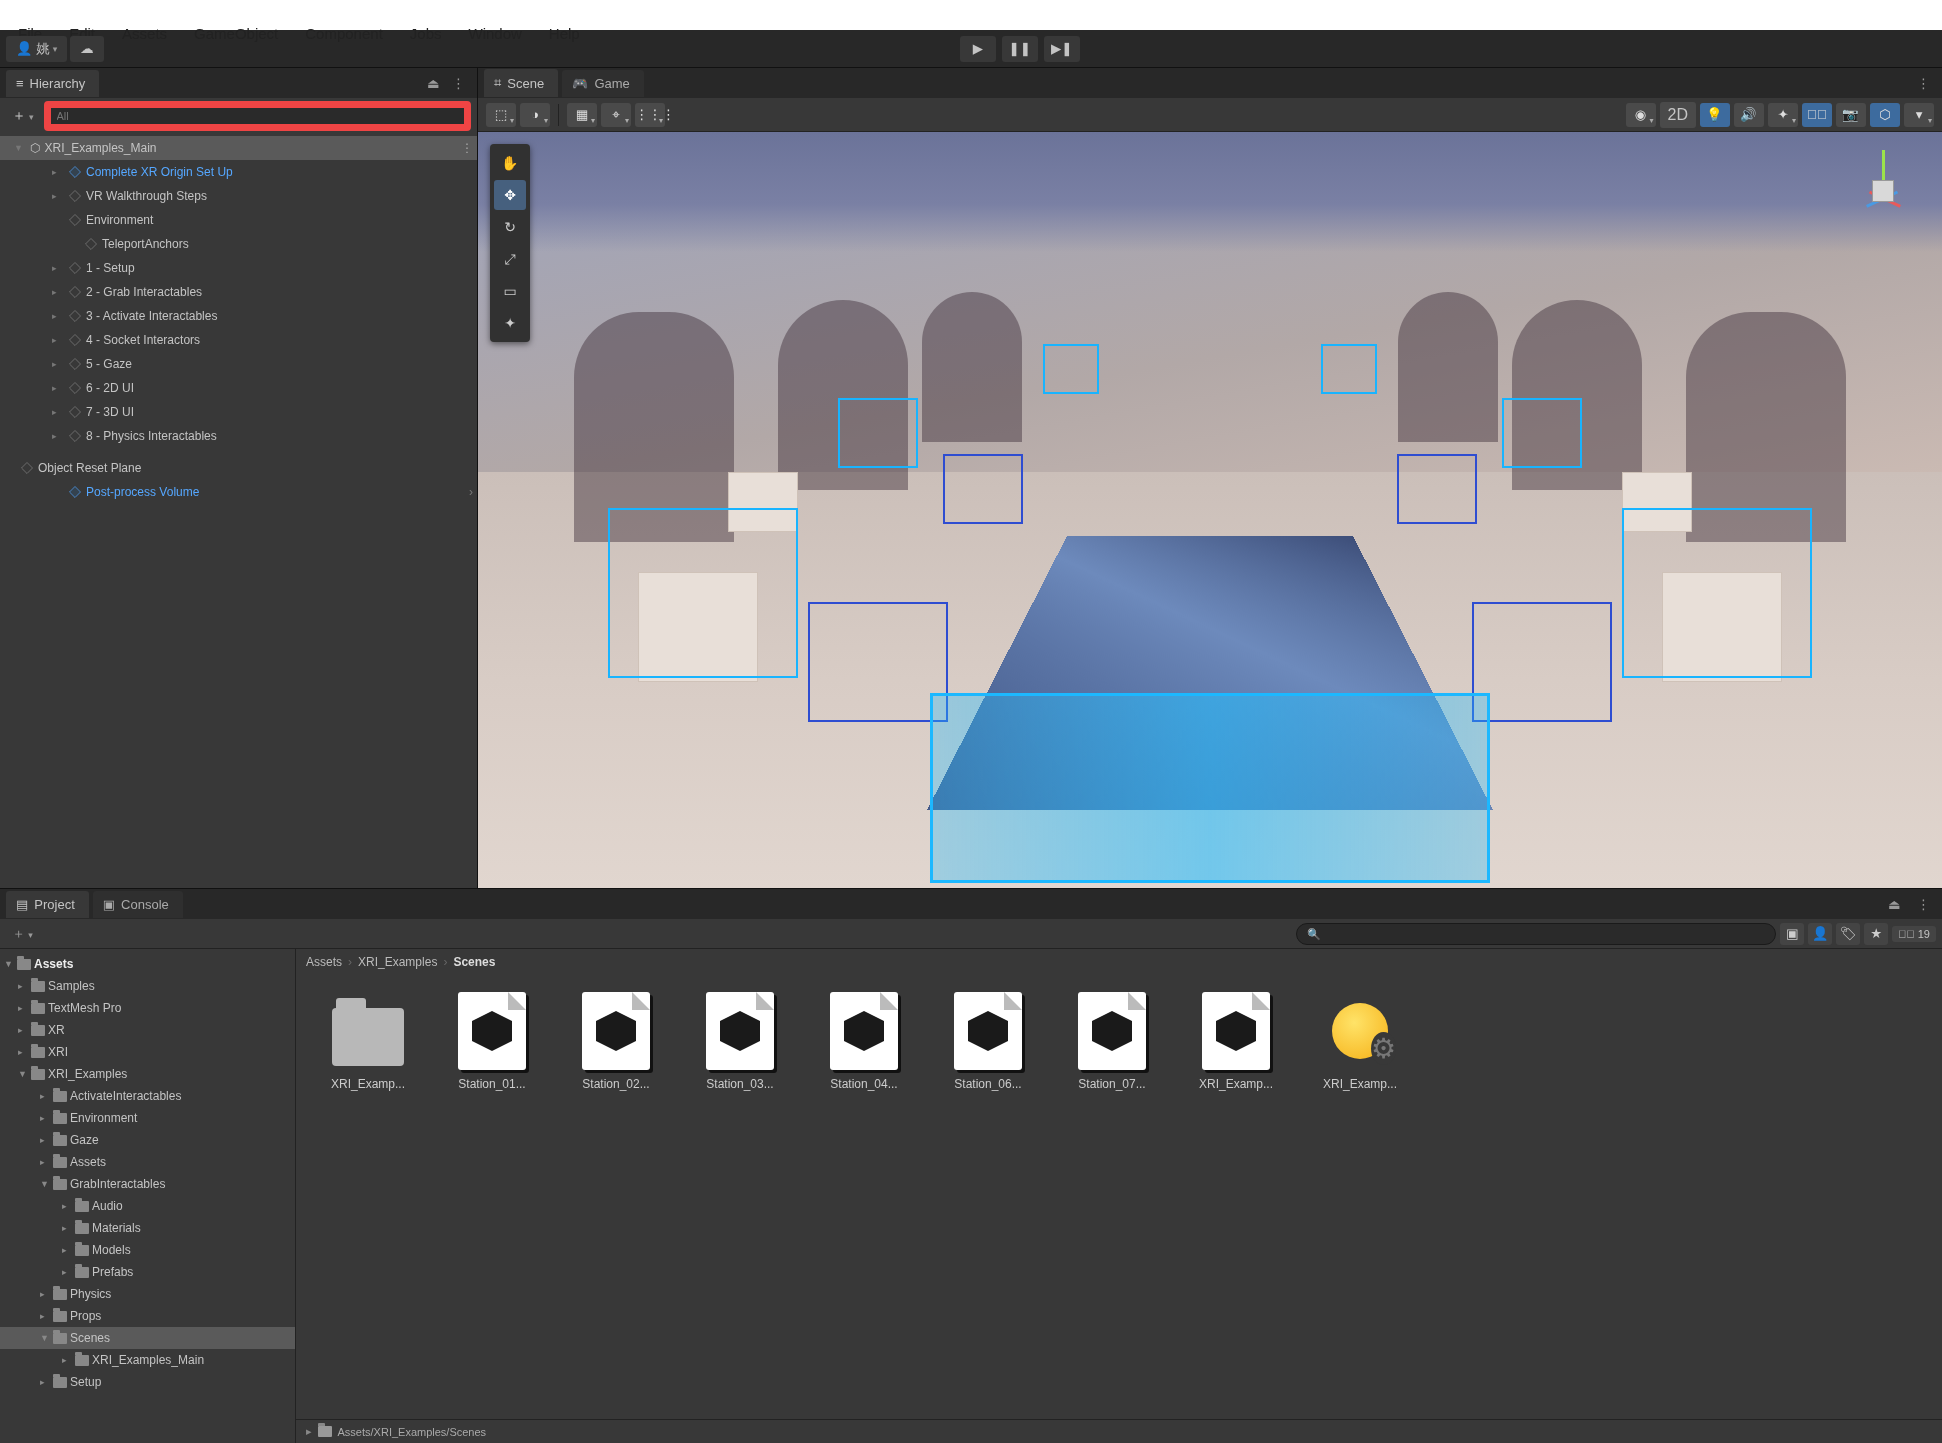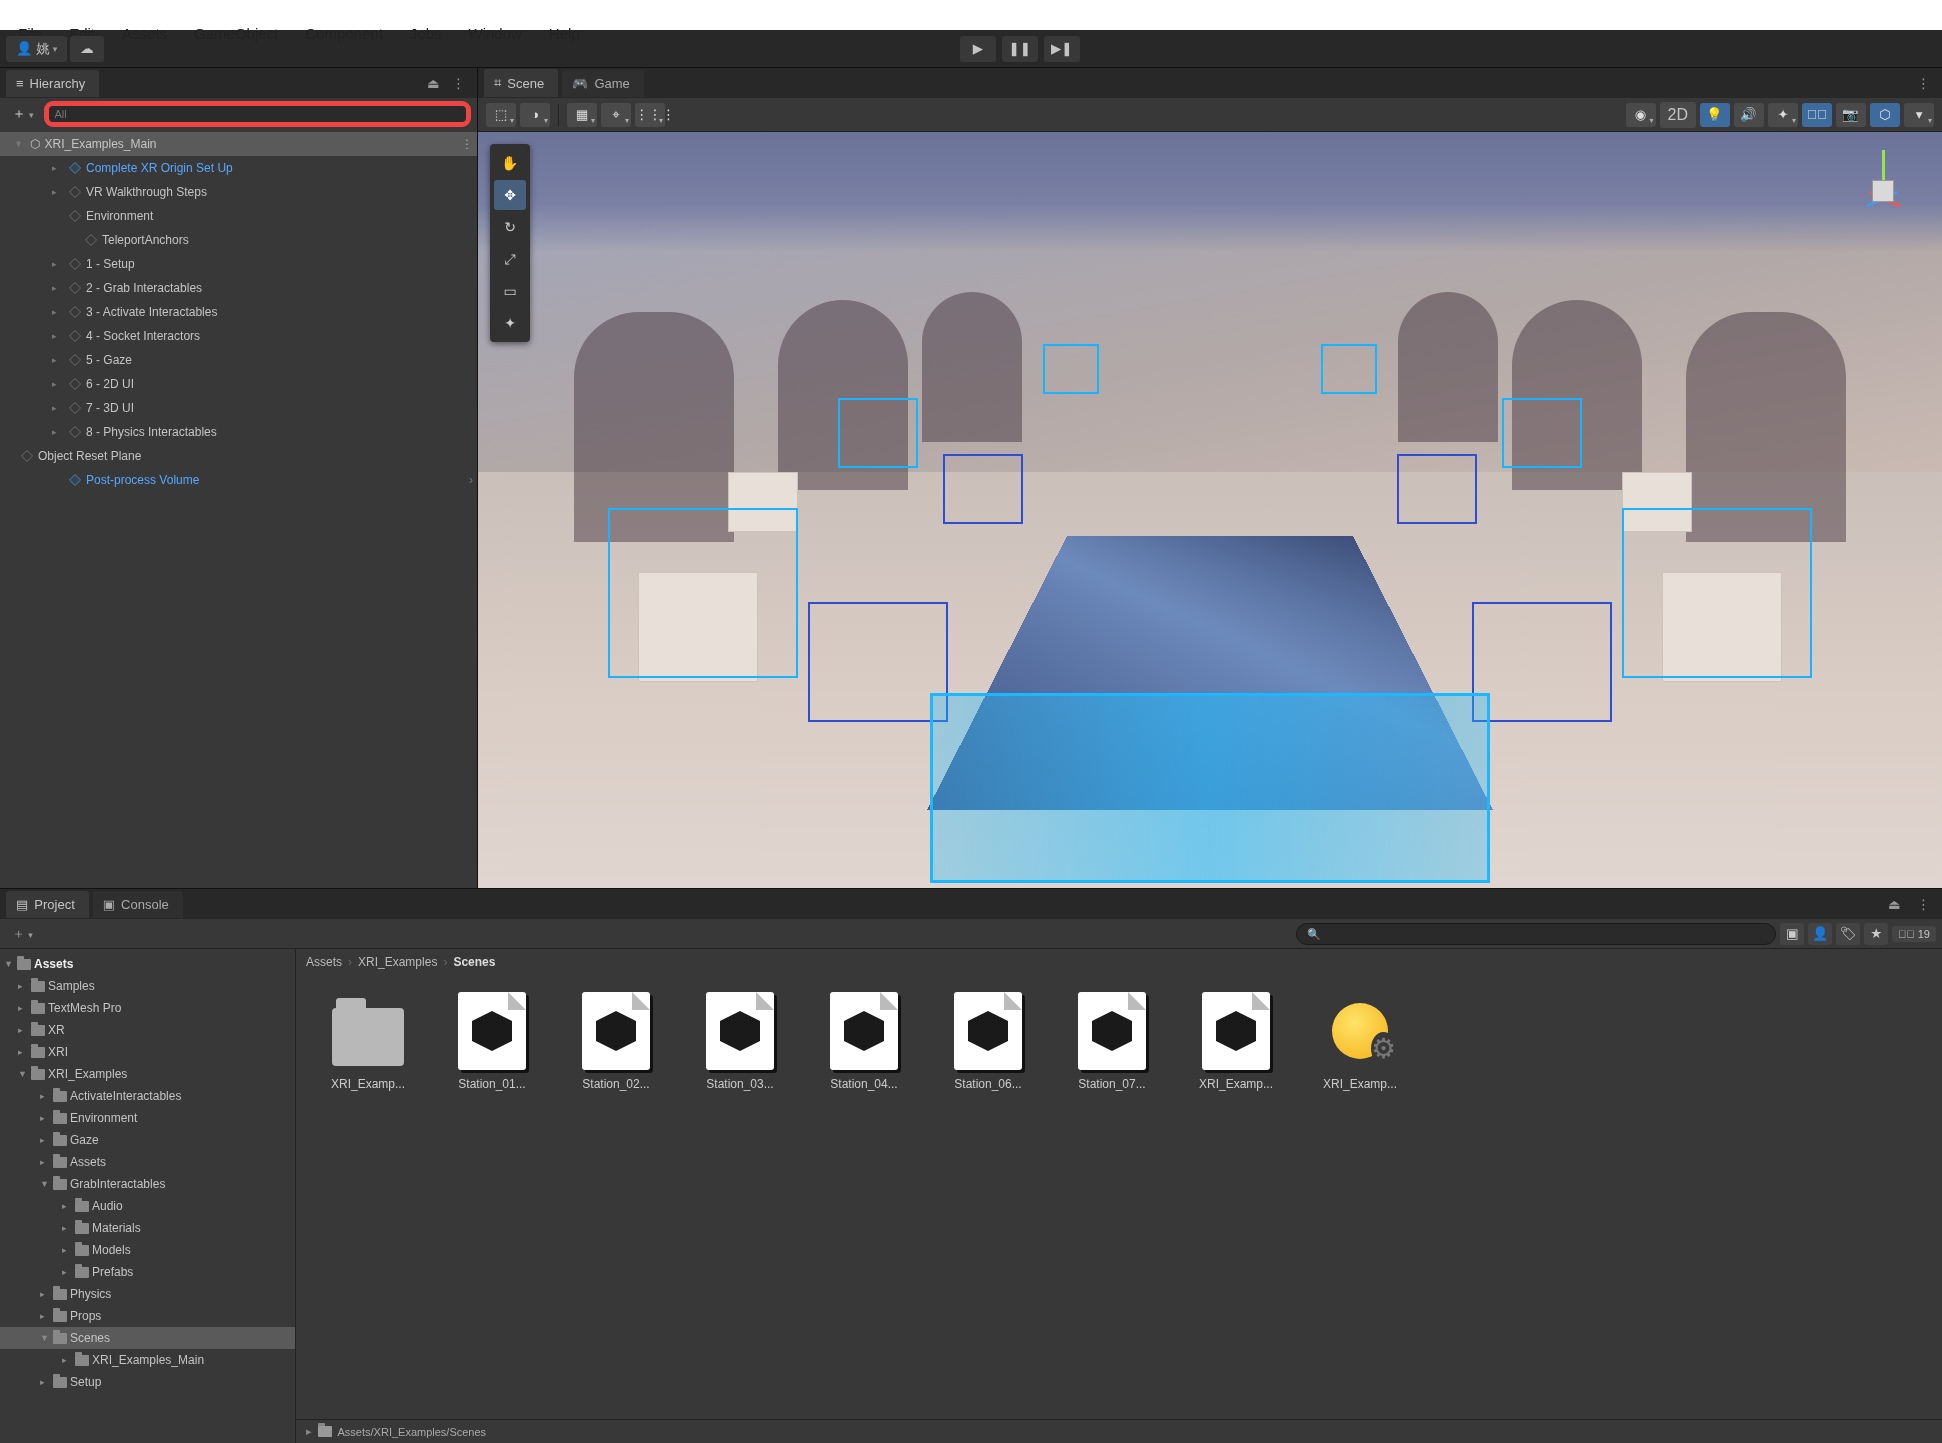--- a/index.html
+++ b/index.html
@@ -21,21 +21,21 @@
 .workspace { display:flex; height:820px; }
 
 
 .hierarchy { width:478px; background:#383838; display:flex; flex-direction:column; border-right:1px solid #111; }
 .panel-tab-row { display:flex; align-items:center; height:30px; background:#282828; padding:0 6px; }
 .panel-tab { background:#383838; padding:6px 14px 6px 10px; border-radius:3px 3px 0 0; font-size:13px; display:flex; align-items:center; gap:6px; }
 .panel-spacer { flex:1; }
 .panel-icon-btn { background:none;border:none;color:#999;padding:3px 6px;cursor:pointer; }
 .hierarchy-search { display:flex; align-items:center; padding:3px 6px; gap:4px; background:#383838; }
 .hierarchy-search .add { color:#c4c4c4; font-size:14px;}
-.hierarchy-search input { flex:1; background:#2a2a2a; border:5px solid #ef4444; color:#999; padding:2px 6px; border-radius:9px; font-size:11px; }
+.hierarchy-search input { flex:1; background:#2a2a2a; border:7px solid #ef4444; color:#999; padding:2px 6px; border-radius:4px; font-size:11px; }
 .tree { flex:1; overflow:auto; padding:2px 0; font-size:12px; }
 .tree-row { display:flex; align-items:center; height:24px; padding:0 4px; cursor:pointer; gap:4px; }
 .tree-row.scene { background:#5a5a5a; }
 .tree-row.selected { color:#55a7ff; }
 .fold { width:12px; color:#777; font-size:9px; }
 .cube-ic { width:14px; height:14px; display:inline-block; border:1px solid #888; transform:rotate(45deg) scale(.6); }
 .cube-ic.blue { border-color:#55a7ff; background:#2b5f8f44; }
 
 
 .sceneview { flex:1; background:#383838; display:flex; flex-direction:column; }
@@ -220,21 +220,21 @@
           <div class="tree-row" style="padding-left: 52px;">
             <span class="fold">▸</span>
             <span class="cube-ic"></span>
             <span>7 - 3D UI</span>
           </div>
           <div class="tree-row" style="padding-left: 52px;">
             <span class="fold">▸</span>
             <span class="cube-ic"></span>
             <span>8 - Physics Interactables</span>
           </div>
-          <div class="tree-row" style="">
+          <div class="tree-row" style=" margin-top: 8px;">
             <span class="fold"></span>
             <span class="cube-ic"></span>
             <span>Object Reset Plane</span>
           </div>
           <div class="tree-row selected" style="padding-left: 52px;">
             <span class="fold"></span>
             <span class="cube-ic blue"></span>
             <span>Post-process Volume</span>
             <span style="flex:1"></span>
             <span style="color:#777">›</span>

